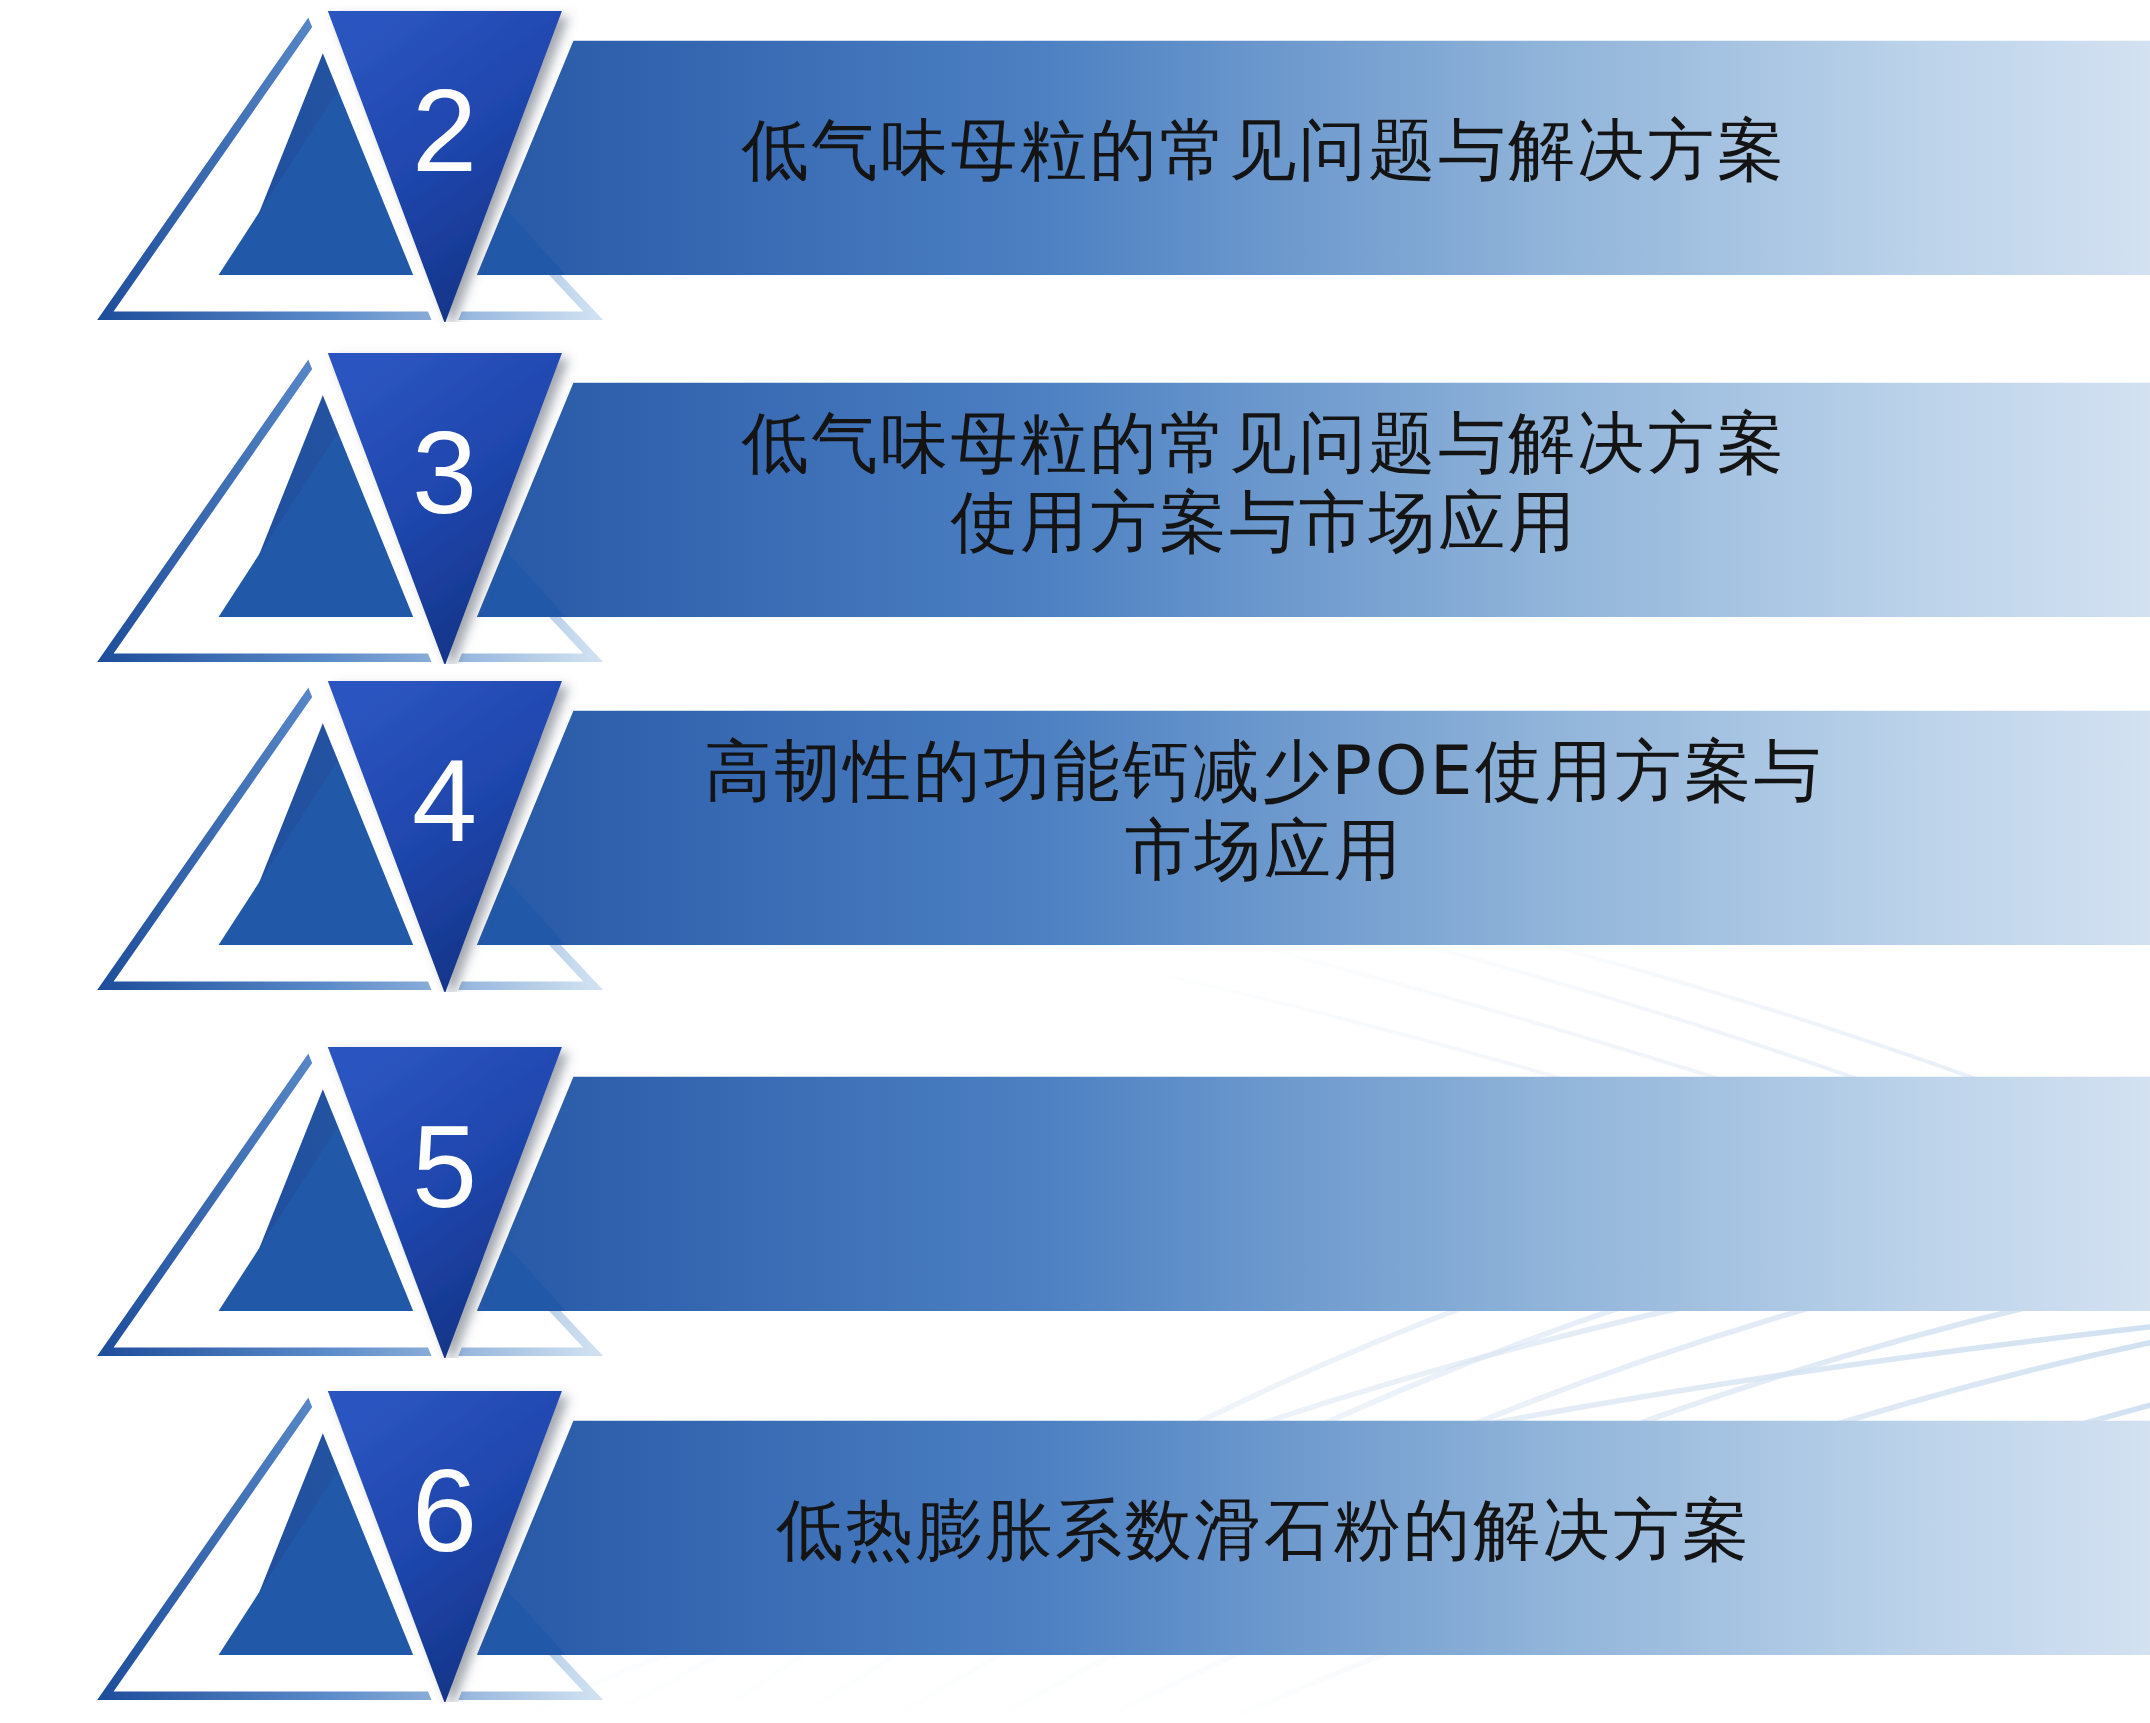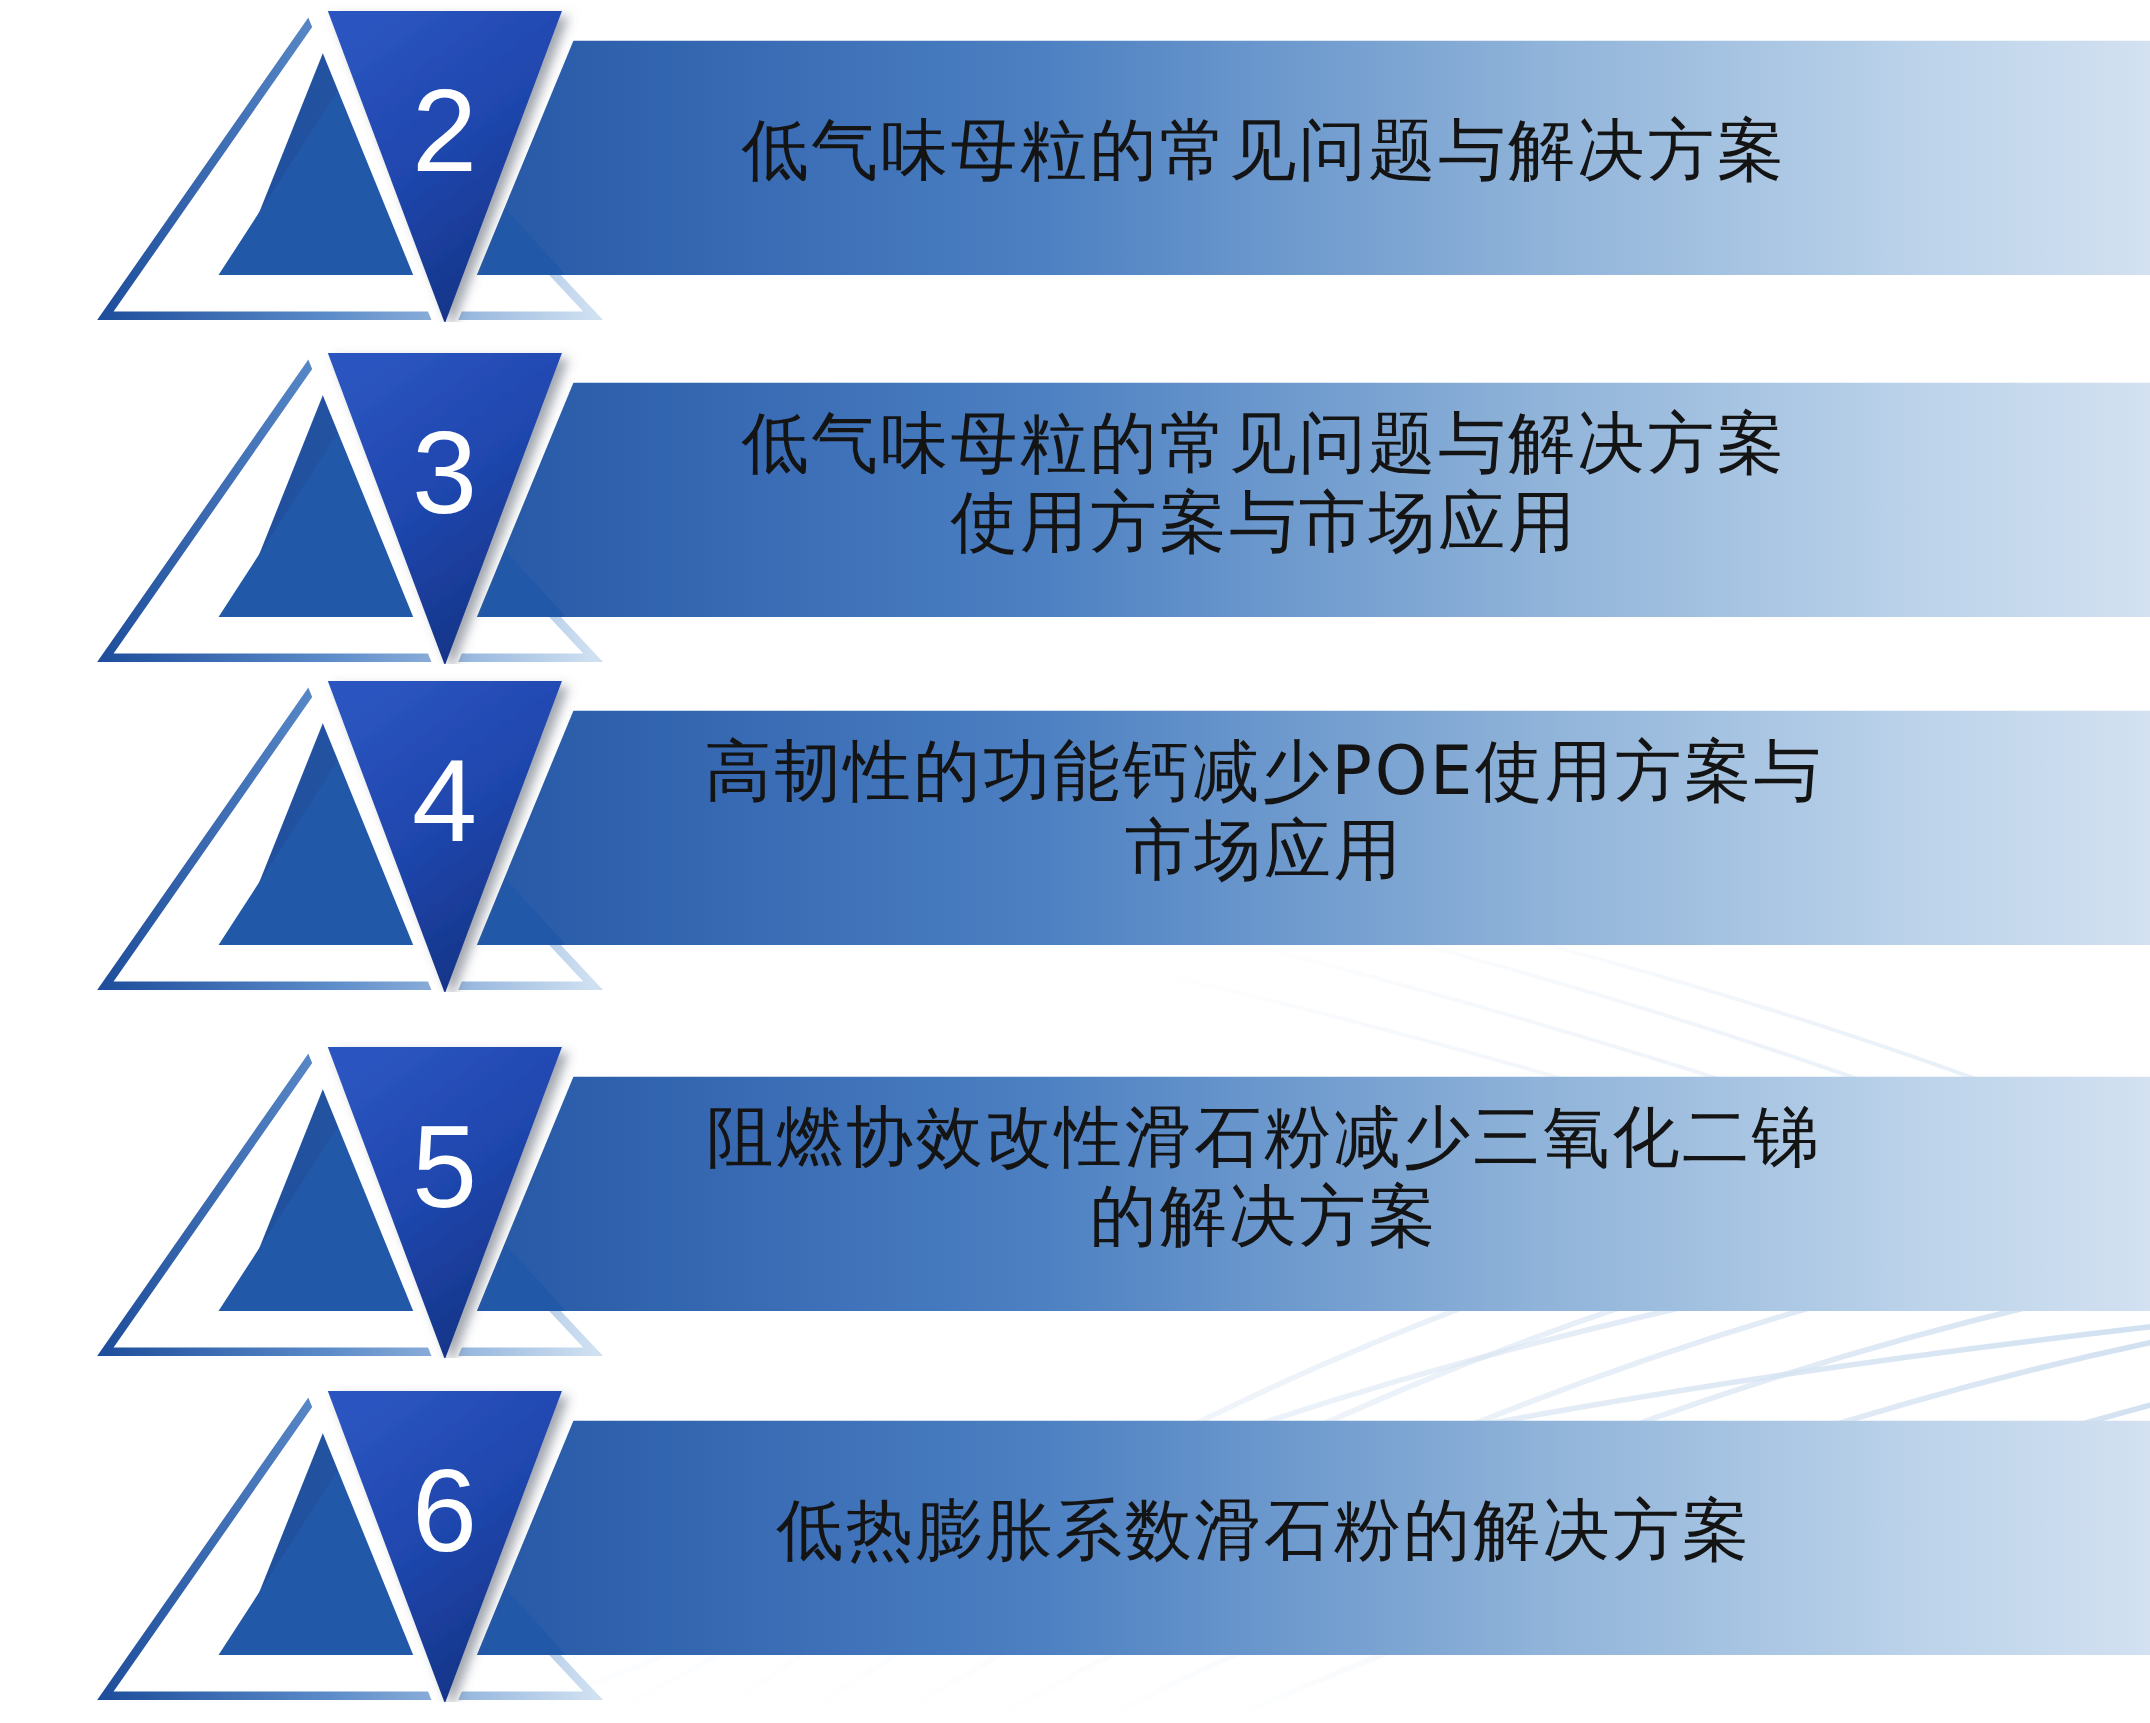--- a/index.html
+++ b/index.html
@@ -223,22 +223,20 @@
           </filter>
         </defs>
         <path d="M 135 422 L 2756 422" stroke="url(#s3)" stroke-width="11" fill="none" stroke-linecap="butt"></path>
         <path d="M 135 422 L 402 40 L 760 422 Z" stroke="url(#s3)" stroke-width="11" fill="none" stroke-linejoin="miter"></path>
         <path d="M 420 70 L 2756 70 L 2756 370 L 300 370 Z" fill="url(#g3)"></path>
         <path d="M 280 370 L 465 84 L 725 370 Z" fill="#2258A8"></path>
         <path d="M 390 28 L 752 28 L 582 440 L 558 440 Z" fill="#ffffff"></path>
         <path d="M 420 32 L 720 32 L 570 432 Z" fill="url(#t3)" filter="url(#dsh3)"></path>
       </svg>
       <div class="num" style="left: 351px; width: 187px; top: 86px; font-size: 117px;">5</div>
-      <div class="title" style="left: 593px; width: 1342px; font-size: 67px; top: 76px;">阻燃协效改性滑石粉减少三氧化二锑
-的解决方案</div>
     </div>
     <div class="row" style="top: 1366px; height: 336px;">
       <svg viewBox="0 0 2756 430" width="2151" height="336" preserveAspectRatio="none" style="position: absolute; left: 0px; top: 0px;">
         <defs>
           <linearGradient id="g4" x1="0" y1="0" x2="1" y2="0">
             <stop offset="0" stop-color="#1F4E9C"></stop>
             <stop offset="0.16" stop-color="#2A5CA9"></stop>
             <stop offset="0.42" stop-color="#4C80C2"></stop>
             <stop offset="0.68" stop-color="#8FB3D9"></stop>
             <stop offset="0.88" stop-color="#BCD3EA"></stop>

